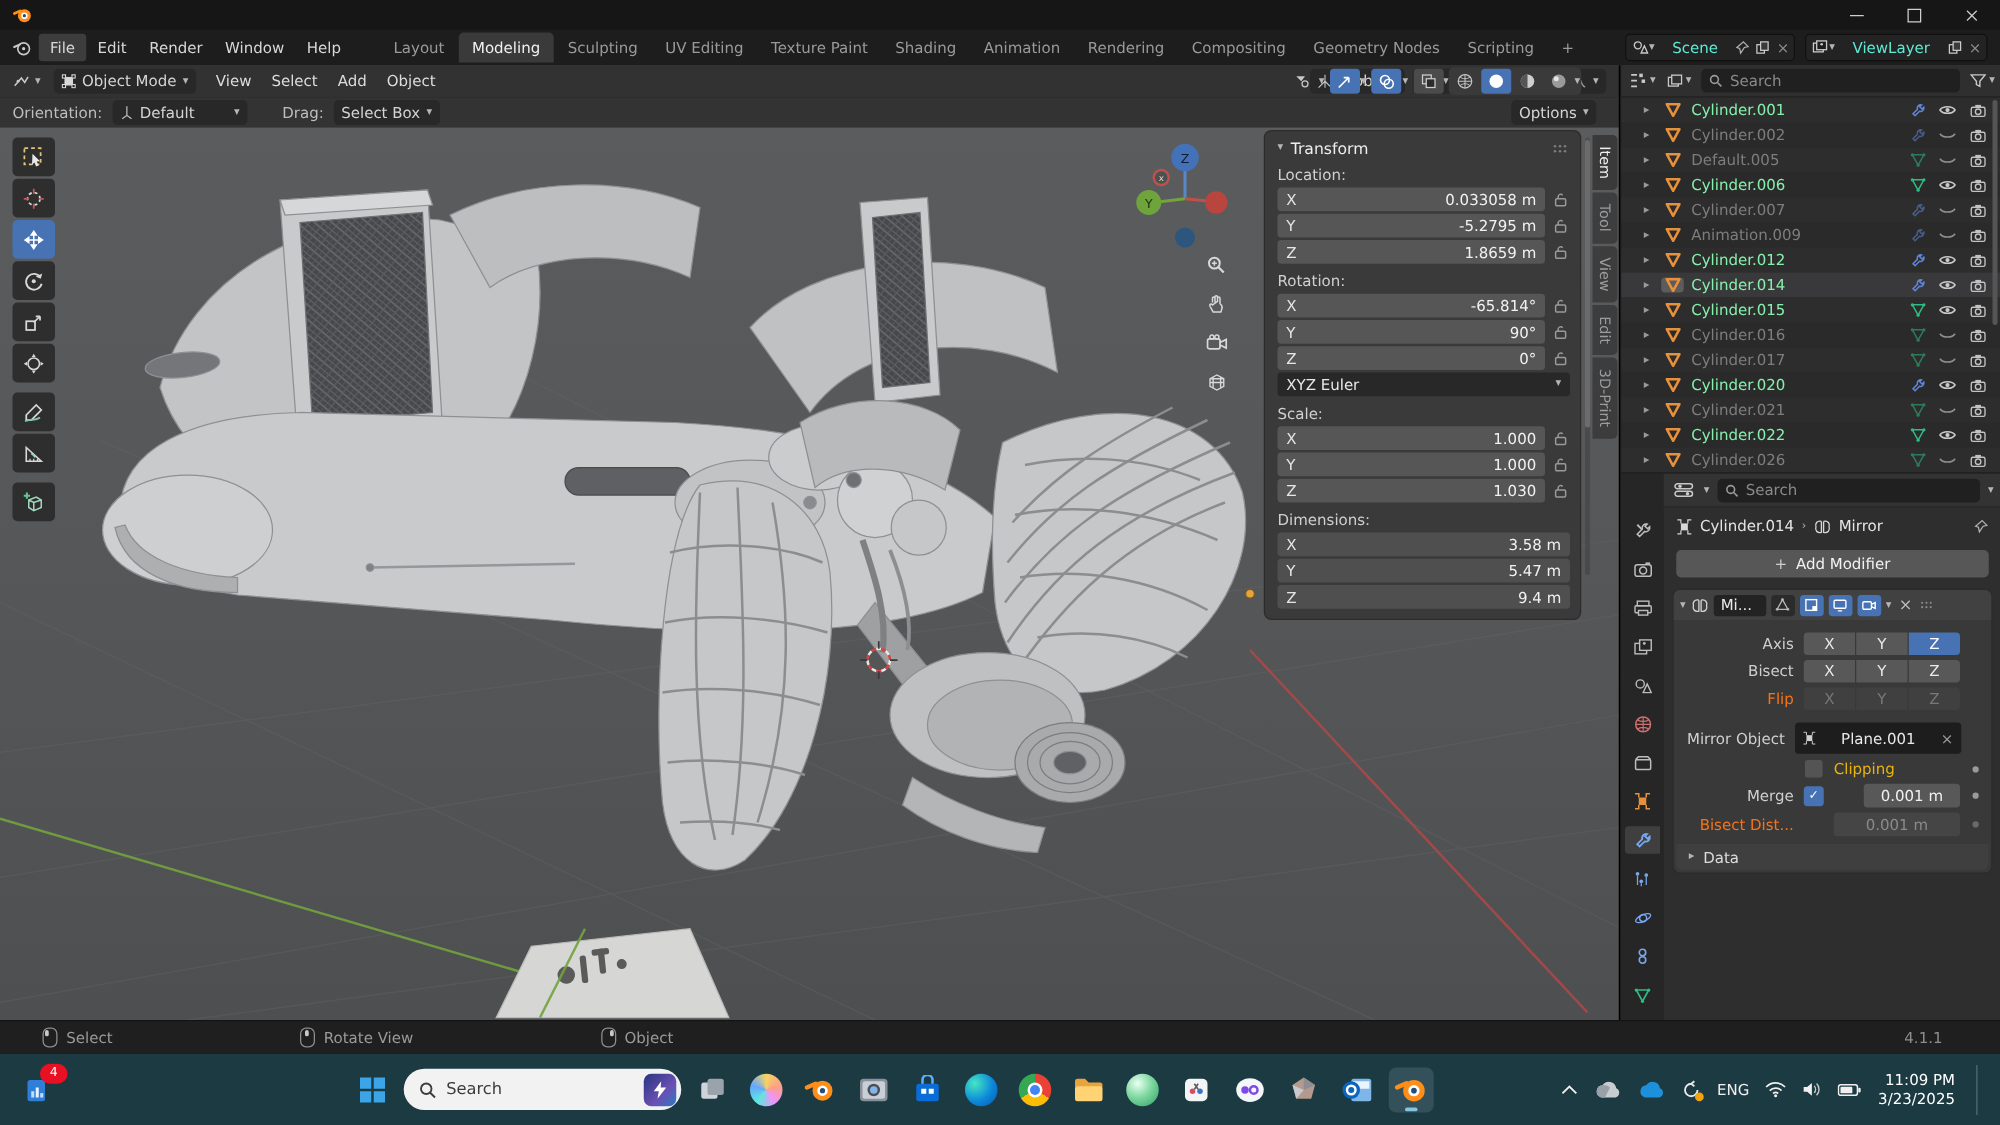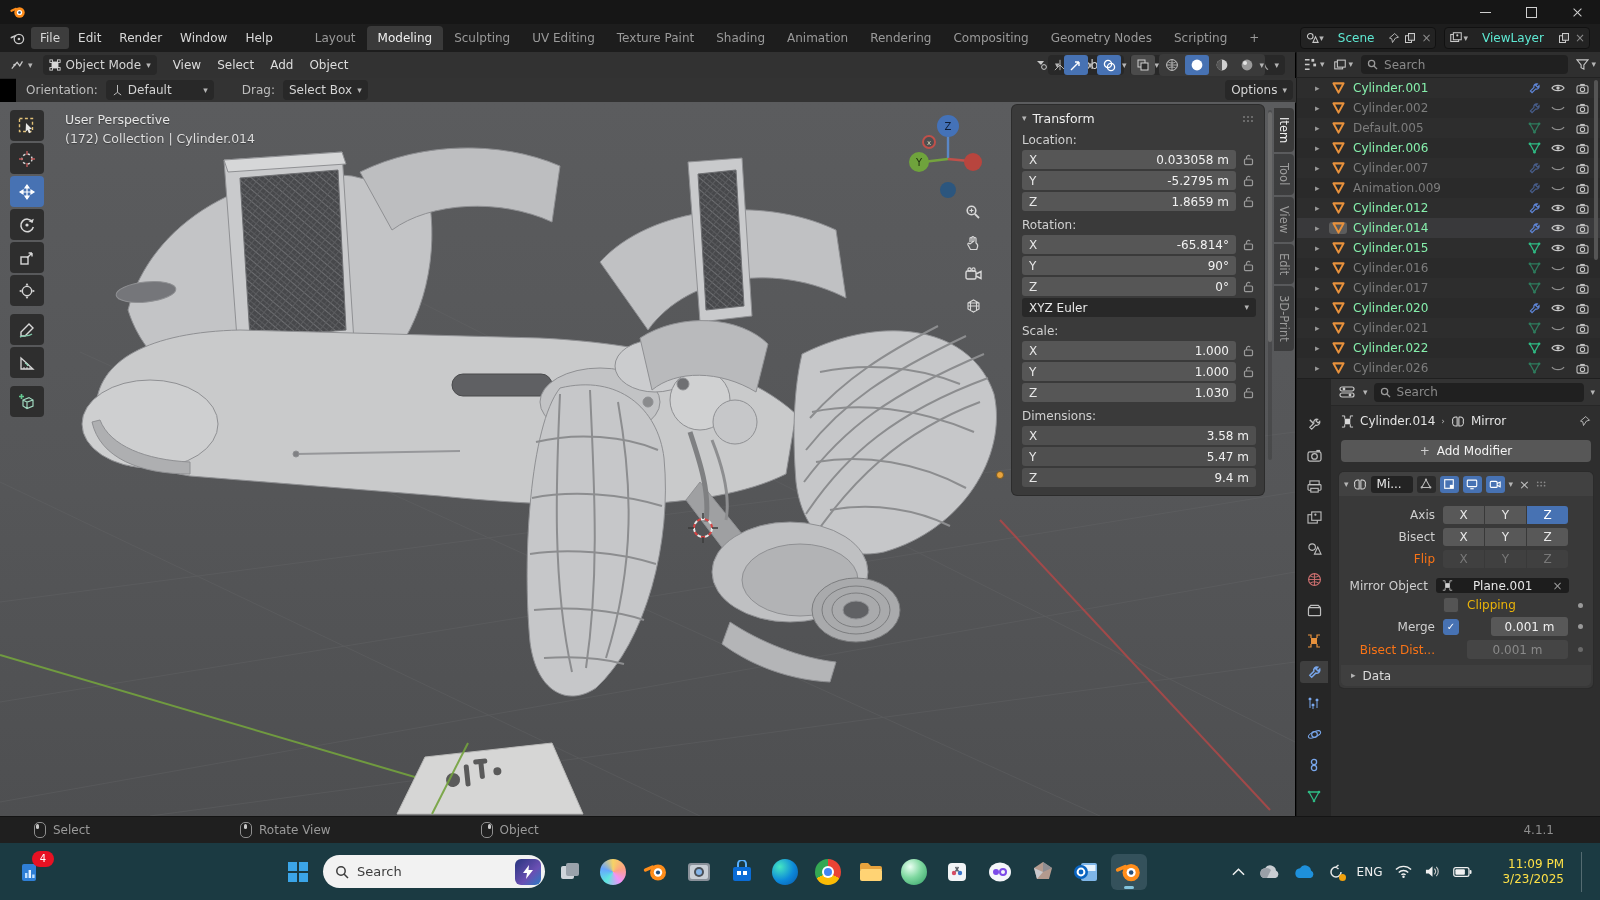--- a/index.html
+++ b/index.html
@@ -28,21 +28,21 @@
   .menu-item{padding:4px 9px;color:#d8d8d8;border-radius:3px;}
   .menu-item.hl{background:#3d3d3d;}
   .ws-tab{padding:5px 11px;color:#9a9a9a;border-radius:4px 4px 0 0;white-space:nowrap;}
   .ws-tab.active{background:#3a3a3a;color:#f0f0f0;}
   .topwidget{display:flex;align-items:center;background:#232323;border:1px solid #111;border-radius:4px;height:20px;padding:0 4px;margin-left:8px;}
   .topwidget .nm{color:#5eead4;margin:0 14px;}
   .icbtn{display:flex;align-items:center;justify-content:center;padding:0 2px;}
 
   
   #toolhdr{left:0;top:52px;width:1295px;height:26px;background:#323232;display:flex;align-items:center;border-bottom:1px solid #272727;}
-  #toolset{left:16px;top:78px;width:1295px;height:24px;background:#333333;display:flex;align-items:center;border-bottom:1px solid #272727;}
+  #toolset{left:0;top:78px;width:1295px;height:24px;background:#333333;display:flex;align-items:center;border-bottom:1px solid #272727;}
   .pill{display:flex;align-items:center;background:#282828;border-radius:4px;height:20px;padding:0 6px;gap:5px;}
   .hmenu{padding:4px 8px;color:#dddddd;}
   .lbl{color:#bdbdbd;}
   .tgl{width:24px;height:20px;border-radius:3px;display:flex;align-items:center;justify-content:center;}
   .tgl.on{background:#4772b3;}
 
   
   #outlhdr{left:1296px;top:52px;width:304px;height:26px;background:#2f2f2f;display:flex;align-items:center;padding:0 4px;box-sizing:border-box;border-bottom:1px solid #222;border-left:1px solid #1a1a1a;}
   .searchbox{flex:1;display:flex;align-items:center;background:#202020;border-radius:4px;height:19px;padding:0 6px;gap:6px;color:#8a8a8a;}
 
@@ -104,21 +104,21 @@
   .mtgl{width:19px;height:17px;border-radius:3px;display:flex;align-items:center;justify-content:center;background:#2b2b2b;}
   .mtgl.on{background:#4772b3;}
   .mrow{display:flex;align-items:center;margin:4px 8px;gap:8px;}
   .mlabel{width:86px;text-align:right;color:#cfcfcf;white-space:nowrap;overflow:hidden;}
   .mlabel.dis{color:#f97316;}
   .seg{display:flex;flex:1;gap:1px;}
   .seg .cell{flex:1;height:18px;background:#585858;display:flex;align-items:center;justify-content:center;color:#e9e9e9;}
   .seg .cell:first-child{border-radius:3px 0 0 3px;} .seg .cell:last-child{border-radius:0 3px 3px 0;}
   .seg .cell.on{background:#4772b3;color:#fff;}
   .seg.disabled .cell{background:#404040;color:#787878;}
-  .objfield{flex:1;display:flex;align-items:center;background:#1d1d1d;border-radius:3px;height:15px;padding:0 6px;gap:20px;color:#e8e8e8;}
+  .objfield{flex:1;display:flex;align-items:center;background:#1d1d1d;border-radius:3px;height:25px;padding:0 6px;gap:20px;color:#e8e8e8;}
   .chk{width:14px;height:14px;border-radius:3px;background:#545454;border:1px solid #3a3a3a;display:flex;align-items:center;justify-content:center;color:#fff;font-size:10px;}
   .chk.on{background:#4772b3;border-color:#4772b3;}
   .valfield{flex:1;height:19px;background:#585858;border-radius:3px;display:flex;align-items:center;justify-content:center;color:#f0f0f0;margin-left:24px;}
   .valfield.dis{background:#454545;color:#8a8a8a;}
   .dot{width:5px;height:5px;border-radius:50%;background:#9a9a9a;margin-left:2px;}
   #subdata{height:21px;display:flex;align-items:center;gap:7px;padding:0 10px;background:#3f3f3f;border-radius:0 0 5px 5px;margin-top:6px;color:#dcdcdc;}
 
   
   #statusbar{left:0;top:816px;width:1600px;height:27px;background:#1f1f1f;display:flex;align-items:center;color:#9a9a9a;border-top:1px solid #141414;box-sizing:border-box;}
   .hint{display:flex;align-items:center;gap:7px;}
@@ -130,21 +130,21 @@
   
   #taskbar{left:0;top:843px;width:1600px;height:57px;background:#1b3a42;display:flex;align-items:center;}
   #widget{position:relative;margin-left:14px;width:34px;height:34px;display:flex;align-items:center;justify-content:center;}
   #wbadge{position:absolute;top:-4px;right:-6px;min-width:16px;height:16px;background:#e81123;color:#fff;border-radius:8px;font-size:10px;display:flex;align-items:center;justify-content:center;padding:0 3px;}
   #tb-center{display:flex;align-items:center;gap:7px;margin-left:232px;}
   #tb-search{width:206px;height:33px;background:#f2f2f2;border-radius:17px;display:flex;align-items:center;padding:0 4px 0 12px;gap:8px;color:#3c3c3c;font-size:13px;}
   .tb-app{width:36px;height:36px;border-radius:6px;display:flex;align-items:center;justify-content:center;position:relative;}
   .tb-app.active{background:#34515b;}
   .tb-app.active::after{content:"";position:absolute;bottom:1px;left:13px;width:10px;height:3px;border-radius:2px;background:#85c5dd;}
   #tray{margin-left:auto;display:flex;align-items:center;gap:13px;padding-right:14px;color:#f0f0f0;}
-  #clock{text-align:right;font-size:12px;line-height:15px;color:#fde047;margin-left:17px;}
+  #clock{text-align:right;font-size:12px;line-height:15px;color:#ffffff;}
   .deskedge{width:4px;height:40px;border-left:1px solid rgba(255,255,255,.25);margin-left:4px;}
 </style>
 </head>
 <body>
 
 <div id="app">
 
   <div id="titlebar" class="abs">
     <span class="icbtn" style="margin-left:8px">
       <svg width="16" height="16" viewBox="0 0 16 16">
@@ -930,24 +930,20 @@
 
       <g>
         <circle cx="703" cy="426" r="9" fill="none" stroke="#e8e8e8" stroke-width="2" stroke-dasharray="4 4"></circle>
         <circle cx="703" cy="426" r="9" fill="none" stroke="#d84444" stroke-width="2" stroke-dasharray="4 4" stroke-dashoffset="4"></circle>
         <path d="M703,411 V417 M703,435 V441 M688,426 H694 M712,426 H718" stroke="#3a3a3a" stroke-width="1.4"></path>
       </g>
 
       <circle cx="1000" cy="373" r="3.5" fill="#e8a33d" stroke="#7a5a20"></circle>
     </svg>
 
-    <div id="vp-info" class="abs">
-      <div>User Perspective</div>
-      <div class="sub">(172) Collection | Cylinder.014</div>
-    </div>
 
     <div id="toolcol" class="abs">
         <div class="tool">
           <svg width="18" height="18" viewBox="0 0 18 18">
             <rect x="1.5" y="1.5" width="13" height="13" fill="none" stroke="#e2c178" stroke-width="1.4" stroke-dasharray="3 2.4"></rect>
             <path d="M8 6 L14 12 L11.4 12.2 L12.8 15.4 L11 16.2 L9.6 13 L7.6 14.8 Z" fill="#e8e8e8"></path>
           </svg>
         </div>
         <div class="tool">
           <svg width="18" height="18" viewBox="0 0 18 18">

